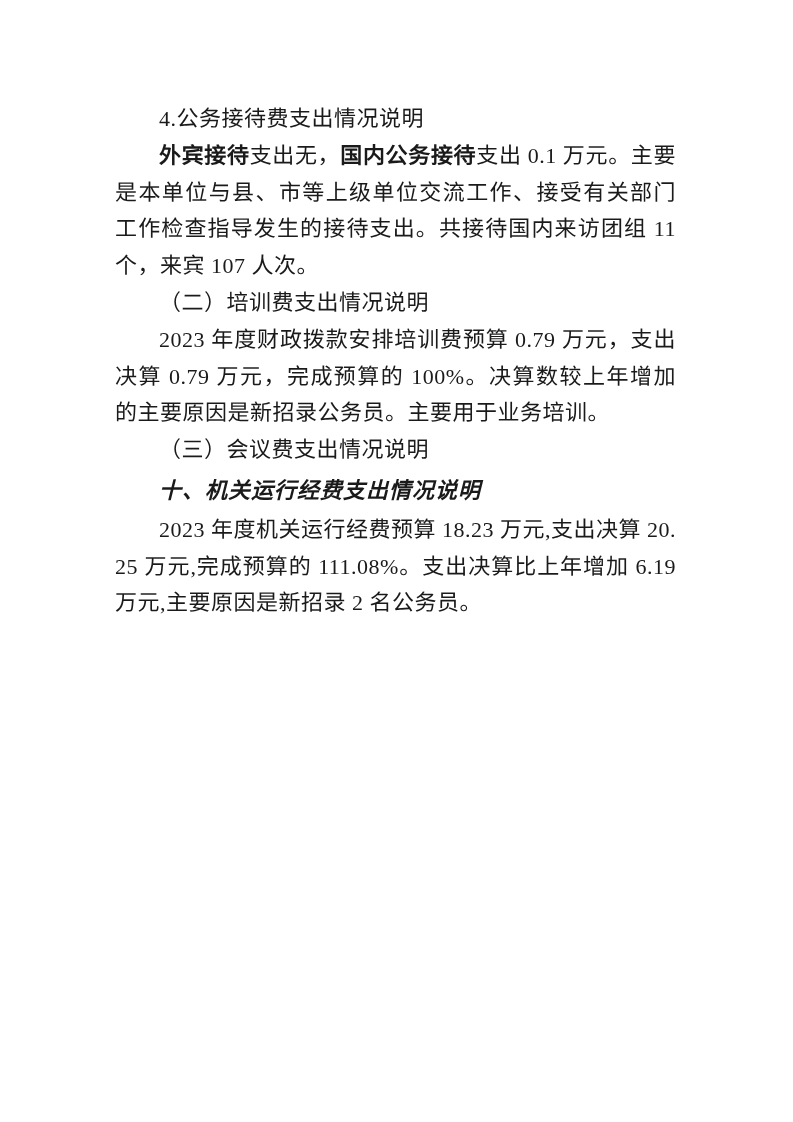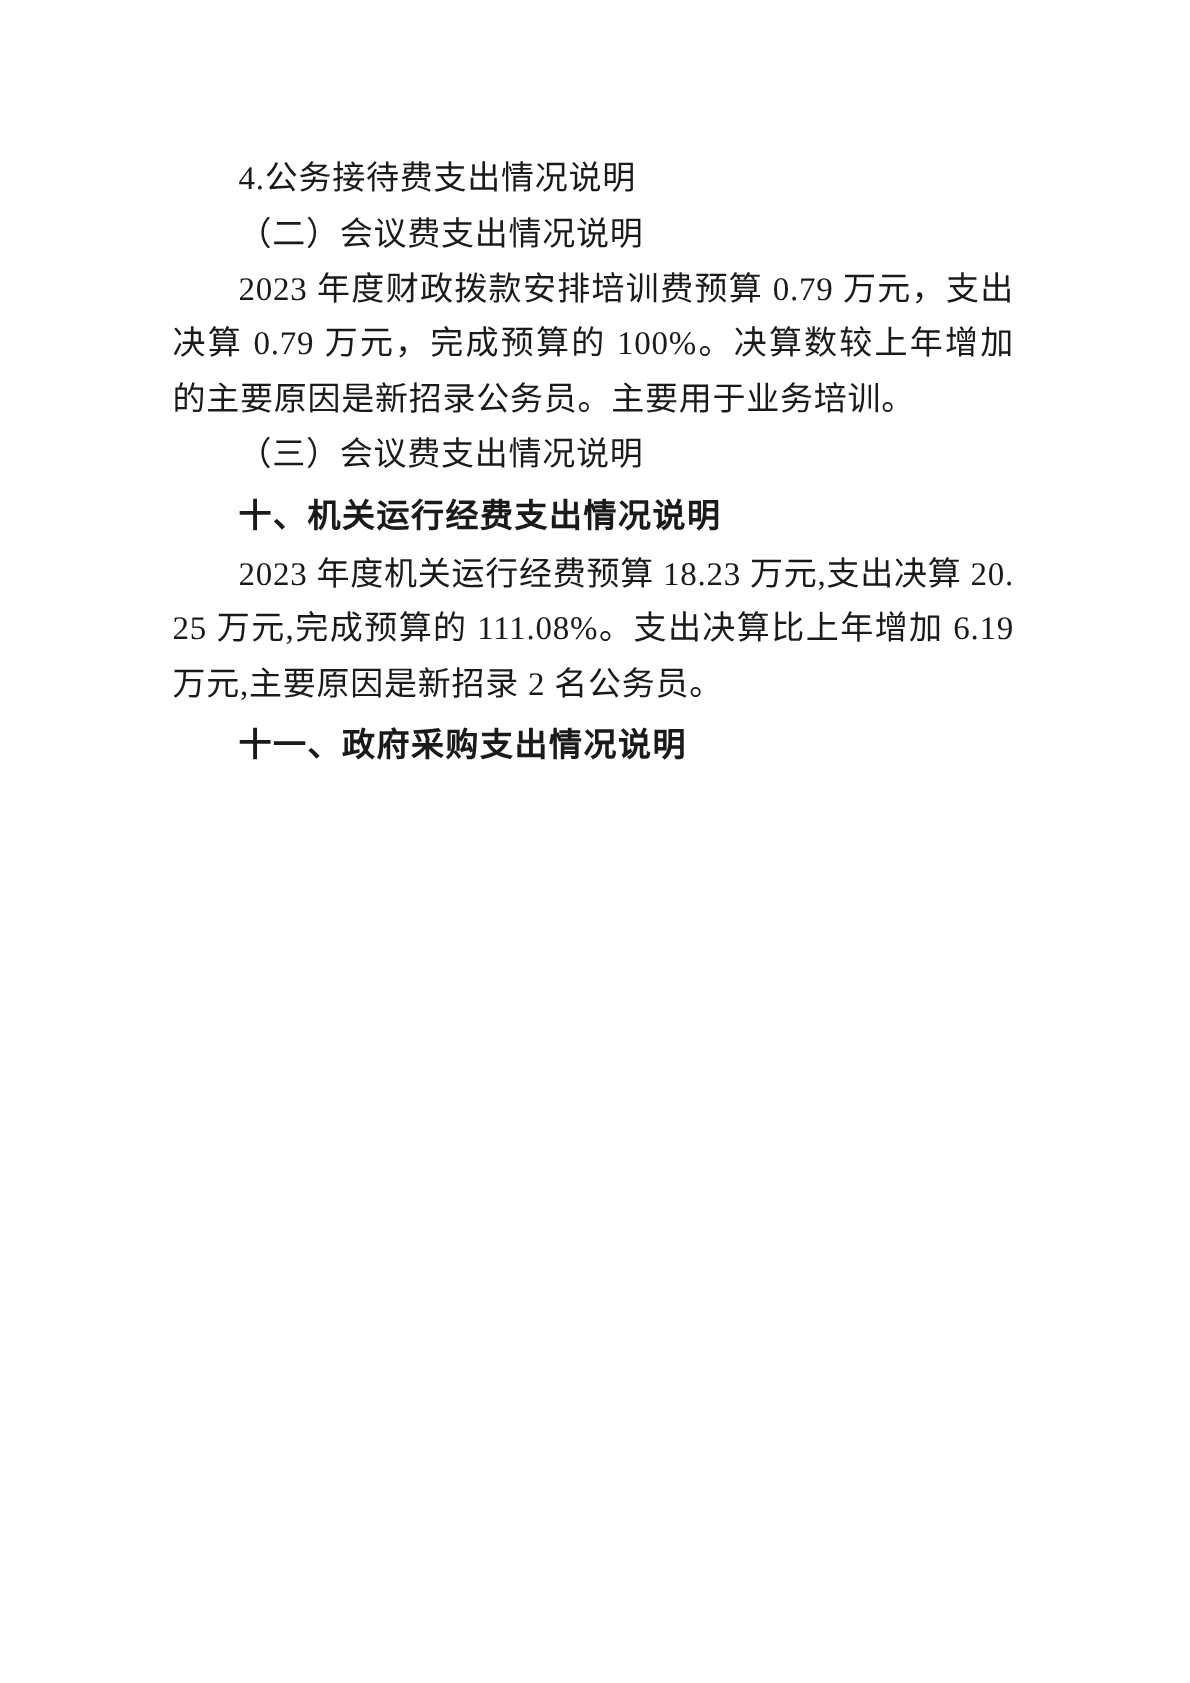--- a/index.html
+++ b/index.html
@@ -33,31 +33,32 @@
   }
   .content p.subheading {
     text-align: left;
   }
   .content p.heading-hei {
     font-family: "Liberation Sans", "DejaVu Sans", sans-serif;
     font-weight: bold;
     text-align: left;
     margin: 4px 0 2px 0;
     letter-spacing: 1px;
+    font-style: italic;
   }
   .content span.run-bold {
     font-weight: bold;
   }
 </style>
 </head>
 <body>
 
 <div class="page">
   <main class="content" id="doc-content">
       <p class="subheading">4.公务接待费支出情况说明</p>
-      <p class="subheading">（二）会议费支出情况说明</p>
+      <p class="paragraph"><span class="run-bold">外宾接待</span><span class="run">支出无，</span><span class="run-bold">国内公务接待</span><span class="run">支出 0.1 万元。主要是本单位与县、市等上级单位交流工作、接受有关部门工作检查指导发生的接待支出。共接待国内来访团组 11 个，来宾 107 人次。</span></p>
+      <p class="subheading">（二）培训费支出情况说明</p>
       <p class="paragraph"><span class="run">2023 年度财政拨款安排培训费预算 0.79 万元，支出决算 0.79 万元，完成预算的 100%。决算数较上年增加的主要原因是新招录公务员。主要用于业务培训。</span></p>
       <p class="subheading">（三）会议费支出情况说明</p>
       <p class="heading-hei">十、机关运行经费支出情况说明</p>
       <p class="paragraph"><span class="run">2023 年度机关运行经费预算 18.23 万元,支出决算 20.25 万元,完成预算的 111.08%。支出决算比上年增加 6.19 万元,主要原因是新招录 2 名公务员。</span></p>
-      <p class="heading-hei">十一、政府采购支出情况说明</p>
     </main>
 </div>
 
 </body></html>

